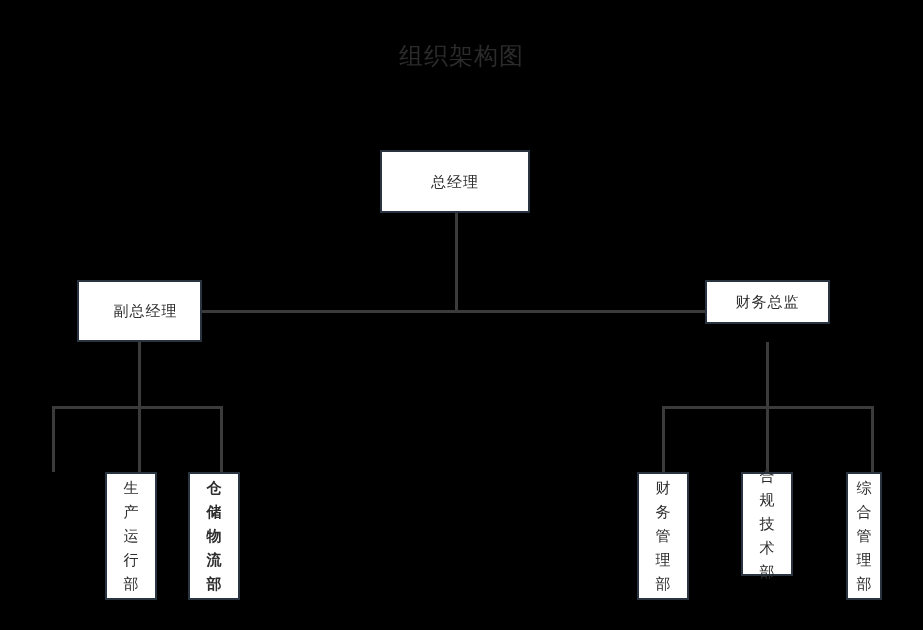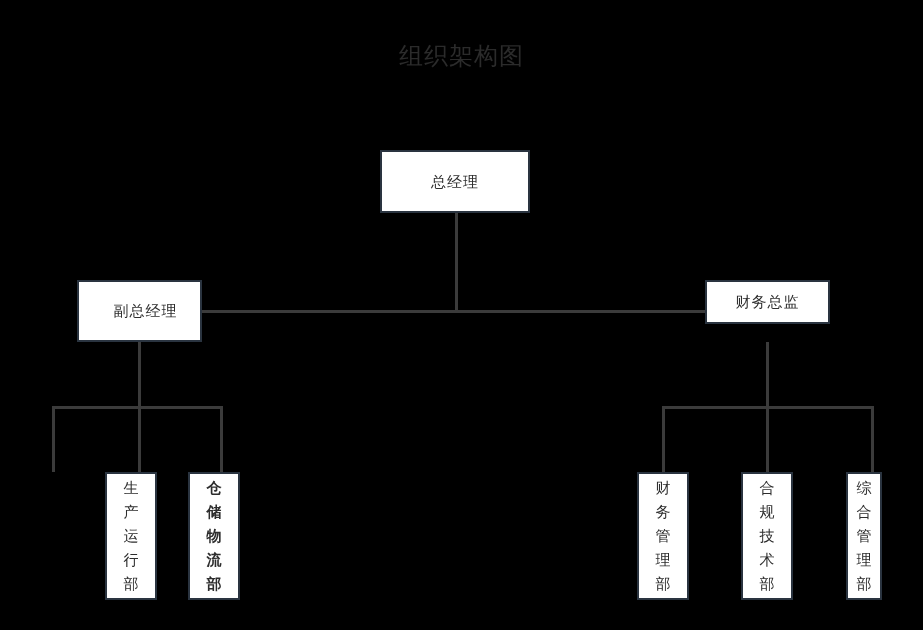--- a/index.html
+++ b/index.html
@@ -126,20 +126,20 @@
   <div class="node level-leaf" style="left:105px; top:472px; width:52px; height:128px;">
     <span class="node-label">生产运行部</span>
   </div>
   <div class="node level-leaf" style="left:188px; top:472px; width:52px; height:128px;font-weight:bold;">
     <span class="node-label">仓储物流部</span>
   </div>
 
   <div class="node level-leaf" style="left:637px; top:472px; width:52px; height:128px;">
     <span class="node-label">财务管理部</span>
   </div>
-  <div class="node level-leaf" style="left:741px; top:472px; width:52px; height:128px;">
+  <div class="node level-leaf" style="left:741px; top:472px; width:52px; height:104px;">
     <span class="node-label">合规技术部</span>
   </div>
   <div class="node level-leaf" style="left:846px; top:472px; width:36px; height:128px;">
     <span class="node-label">综合管理部</span>
   </div>
 
 </div>
 
 </body></html>

